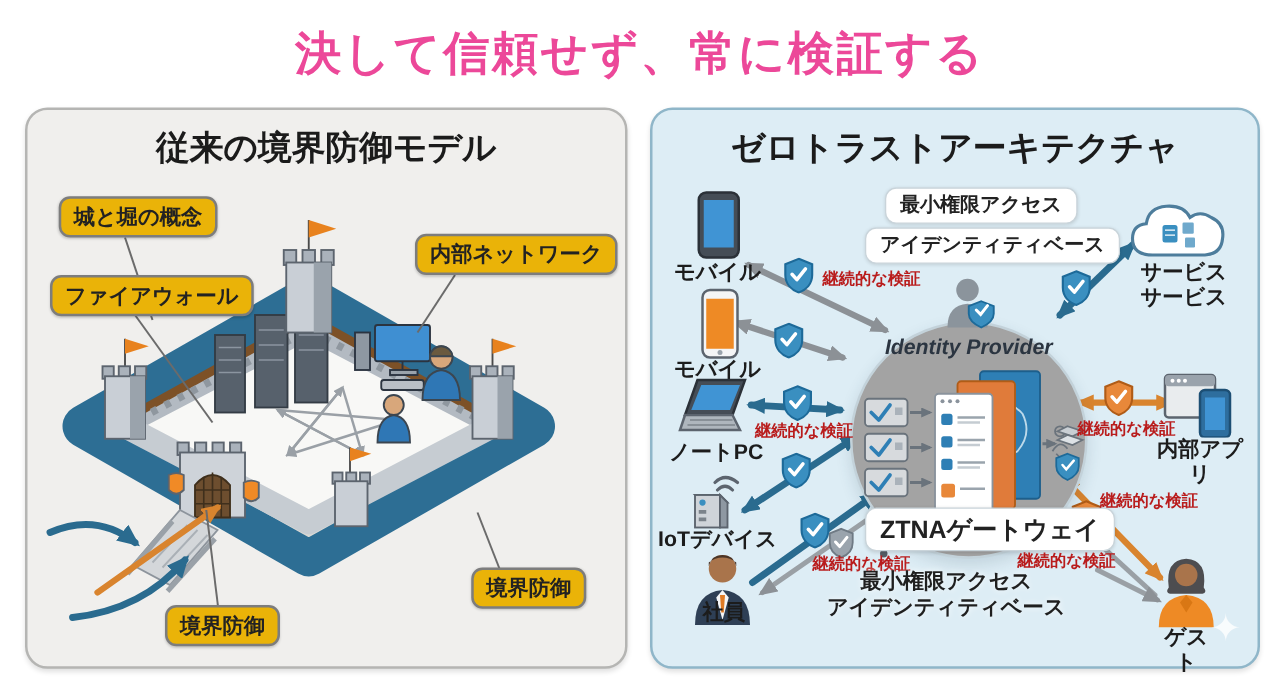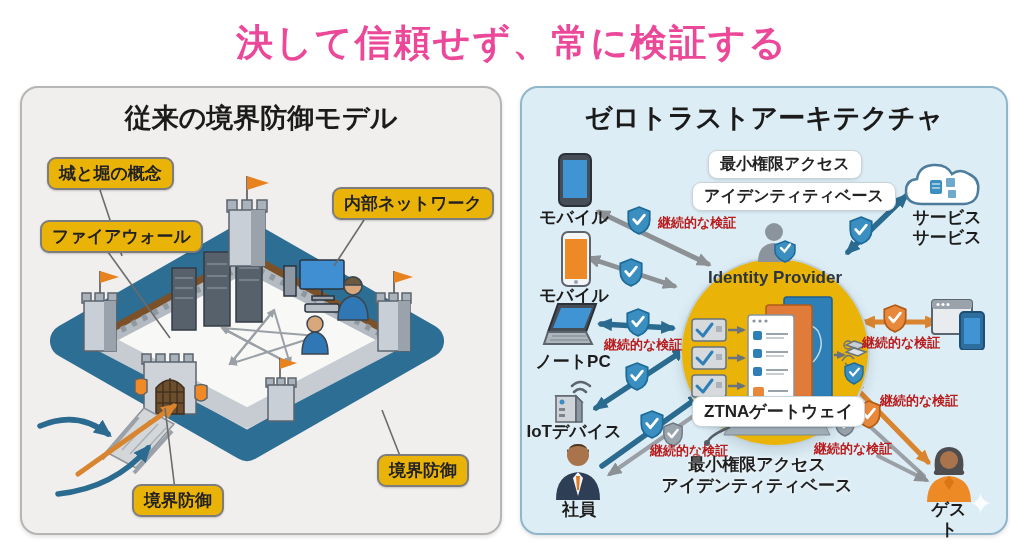--- a/index.html
+++ b/index.html
@@ -17,22 +17,22 @@
     font-size:27px;font-weight:900;color:#1b1b1b;}
   .pill{position:absolute;background:#eab308;border:2px solid #7d7d7d;border-radius:9px;
     padding:3px 10px;font-size:17px;font-weight:800;color:#222;white-space:nowrap;
     box-shadow:0 1px 2px rgba(0,0,0,.18);}
   .pill-soft{position:absolute;background:#ffffff;border:1px solid #c9d4da;border-radius:9px;
     padding:3px 11px;font-size:16px;font-weight:800;color:#222;white-space:nowrap;
     box-shadow:0 1px 3px rgba(0,0,0,.12);}
   .dev-label{position:absolute;text-align:center;font-size:17px;font-weight:800;color:#1c1c1c;line-height:20px;}
   .verify{position:absolute;font-size:13px;font-weight:800;color:#b91c1c;white-space:nowrap;}
   .abs{position:absolute;}
-  .idp-circle{position:absolute;left:158px;top:169px;width:190px;height:190px;background:#eab308;
-    border:2px solid #c3d2da;border-radius:50%;box-shadow:0 5px 12px rgba(40,70,90,.15);}
+  .idp-circle{position:absolute;left:158px;top:169px;width:190px;height:190px;background:#a3a3a3;
+    border:2px solid #c3d2da;border-radius:50%;box-shadow:0 5px 12px rgba(40,70,90,.15);font-style:italic;}
   .idp-title{position:absolute;left:0;top:9px;width:100%;text-align:center;
     font-size:17px;font-weight:800;color:#2b3541;}
   .bottom-note{position:absolute;left:118px;top:366px;width:234px;text-align:center;
     font-size:17px;font-weight:800;color:#1f1f1f;line-height:21px;
     text-shadow:0 0 5px rgba(255,255,255,.9);}
   .sparkle{position:absolute;left:446px;top:398px;font-size:30px;color:rgba(255,255,255,.8);}
   svg{display:block;}
 </style>
 </head>
 <body>
@@ -315,21 +315,21 @@
       </svg>
     </div>
 
     <svg class="abs" style="left:230px;top:134px;" width="48" height="42" viewBox="0 0 48 42">
       <circle cx="22" cy="10" r="9" fill="#8b949c"></circle>
       <path d="M6 40 Q6 22 22 21 Q38 22 38 40 Z" fill="#8b949c"></path>
       <path d="M33 25 L43 29 V35 C43 40 39.5 43 33 46 C26.5 43 23 40 23 35 V29 Z" transform="translate(0,-6)" fill="#3a8fc0" stroke="#1d6a99" stroke-width="1.5"></path>
       <path d="M29 26 L32.5 29.5 L38 22.5" fill="none" stroke="#fff" stroke-width="2.4" stroke-linecap="round"></path>
     </svg>
 
-    <div class="pill-soft" style="left:170px;top:308px;font-size:17px;">ZTNAゲートウェイ</div>
+    <div class="pill-soft" style="left:170px;top:318px;font-size:20px;">ZTNAゲートウェイ</div>
 
     <svg class="abs" style="left:35px;top:64px;" width="36" height="56" viewBox="0 0 36 56">
       <rect x="2" y="2" width="32" height="52" rx="6" fill="#454d56" stroke="#2b3138" stroke-width="2"></rect>
       <rect x="6" y="8" width="24" height="38" fill="#4094d4"></rect>
     </svg>
     <div class="dev-label" style="left:15px;top:120px;width:74px;">モバイル</div>
 
     <svg class="abs" style="left:38px;top:142px;" width="32" height="58" viewBox="0 0 32 58">
       <rect x="2" y="2" width="28" height="54" rx="6" fill="#f4f5f6" stroke="#5c646e" stroke-width="2"></rect>
       <rect x="5" y="9" width="22" height="40" fill="#ee8a25"></rect>
@@ -359,21 +359,21 @@
     </svg>
     <div class="dev-label" style="left:4px;top:334px;width:96px;">IoTデバイス</div>
 
     <svg class="abs" style="left:30px;top:354px;" width="52" height="58" viewBox="0 0 52 58">
       <circle cx="26" cy="13" r="11" fill="#a9744b"></circle>
       <path d="M15 11 Q17 2 26 2 Q35 2 37 11 L37 8 Q32 4 26 4 Q20 4 15 8 Z" fill="#4a3527"></path>
       <path d="M4 58 Q4 32 26 30 Q48 32 48 58 Z" fill="#2e3f55"></path>
       <path d="M26 30 L31 36 L26 54 L21 36 Z" fill="#f5f6f7"></path>
       <path d="M24 34 L28 34 L27 48 L25 48 Z" fill="#e07b25"></path>
     </svg>
-    <div class="dev-label" style="left:32px;top:412px;width:50px;">社員</div>
+    <div class="dev-label" style="left:32px;top:392px;width:50px;">社員</div>
 
     <svg class="abs" style="left:376px;top:66px;" width="90" height="58" viewBox="0 0 90 58">
       <path d="M24 50 Q8 50 8 37 Q8 26 19 25 Q21 12 35 11 Q49 10 54 20 Q62 14 71 20 Q82 25 80 37 Q79 49 66 50 Z" fill="#ffffff" stroke="#4d7d9c" stroke-width="2.5"></path>
       <rect x="32" y="26" width="12" height="14" rx="2" fill="#3a8fc0"></rect>
       <rect x="48" y="24" width="9" height="9" rx="1" fill="#6fa9cc"></rect>
       <rect x="50" y="36" width="8" height="8" rx="1" fill="#6fa9cc"></rect>
       <g stroke="#ffffff" stroke-width="1">
           <line x1="34" y1="30" x2="42" y2="30"></line>
           <line x1="34" y1="34" x2="42" y2="34"></line>
         </g>
@@ -385,20 +385,21 @@
 
     <svg class="abs" style="left:408px;top:210px;" width="58" height="52" viewBox="0 0 58 52">
       <rect x="2" y="2" width="40" height="34" rx="3" fill="#e9ecee" stroke="#5c646e" stroke-width="2"></rect>
       <rect x="2" y="2" width="40" height="9" rx="3" fill="#9aa3ac"></rect>
       <circle cx="8" cy="6.5" r="1.6" fill="#fff"></circle>
         <circle cx="13" cy="6.5" r="1.6" fill="#fff"></circle>
         <circle cx="18" cy="6.5" r="1.6" fill="#fff"></circle>
       <rect x="30" y="14" width="24" height="38" rx="4" fill="#2e6e9e" stroke="#1d4f74" stroke-width="2"></rect>
       <rect x="34" y="20" width="16" height="26" fill="#4094d4"></rect>
     </svg>
+    <div class="dev-label" style="left:396px;top:262px;width:84px;">内部アプリ</div>
 
     <svg class="abs" style="left:402px;top:356px;" width="50" height="58" viewBox="0 0 50 58">
       <path d="M11 26 Q8 4 25 3 Q42 4 39 26 Q42 30 38 31 L12 31 Q8 30 11 26 Z" fill="#4d4d50"></path>
       <circle cx="25" cy="16" r="9" fill="#a9744b"></circle>
       <path d="M3 58 Q3 34 25 32 Q47 34 47 58 Z" fill="#ee8a25"></path>
       <path d="M25 32 L30 38 L25 46 L20 38 Z" fill="#d97714"></path>
     </svg>
     <div class="dev-label" style="left:402px;top:412px;width:50px;">ゲスト</div>
 
     <span class="verify" style="left:136px;top:126px;">継続的な検証</span>

